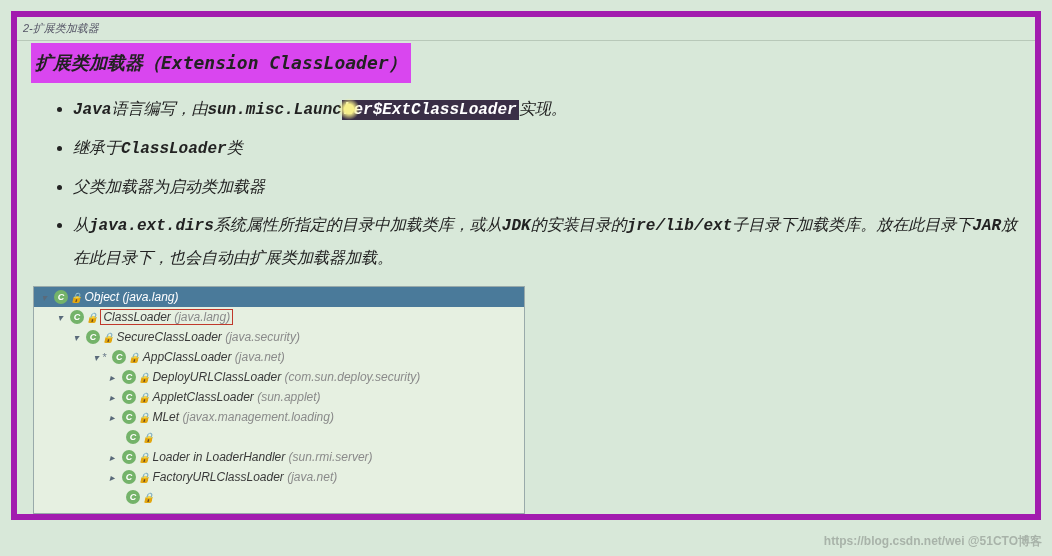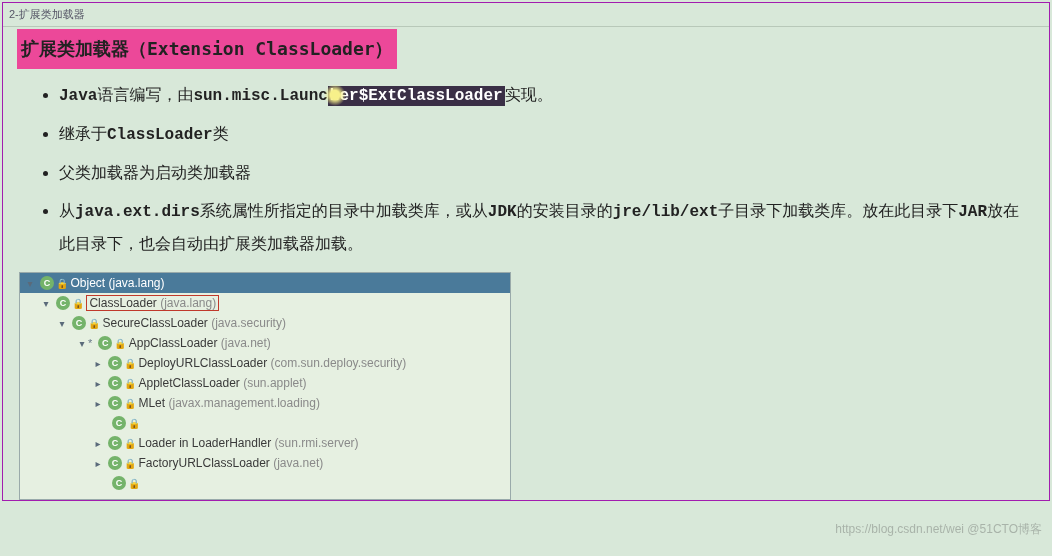--- a/index.html
+++ b/index.html
@@ -6,35 +6,36 @@
     margin: 0;
     padding: 0;
     background: #d8e8d9;
     font-family: "Microsoft YaHei", Arial, sans-serif;
     width: 1052px;
     height: 556px;
     overflow: hidden;
     position: relative;
   }
   .outer-border {
-    border: 1px solid #a21caf;
-    margin: 2px;
+    border: 6px solid #a21caf;
+    margin: 11px;
+    font-style: italic;
   }
   .tab-bar {
     background: #d8e8d9;
     font-size: 11px;
     color: #556;
     padding: 4px 6px;
     border-bottom: 1px solid #b8c8b9;
   }
   .content {
     padding: 10px 14px 0 14px;
   }
   .heading {
-    background: #ec4899;
+    background: #d946ef;
     display: inline;
     font-size: 18px;
     font-weight: bold;
     color: #222;
     padding: 10px 4px;
   }
   .heading .mono { font-family: Consolas, monospace; }
   ul.bullets {
     list-style: disc;
     margin: 18px 0 0 0;
@@ -83,23 +84,24 @@
     font-family:Arial;
   }
   .lock { color:#9a7a3a; font-size:10px; margin-left:-2px; margin-right:2px;}
   .star { color:#6a7a8a; font-size:11px; margin-right:2px;}
   .pkg { color:#8a8a8a; }
   .redbox { border:1.5px solid #c0392b; padding:0 2px; }
   .indent0{padding-left:4px;} .indent1{padding-left:20px;}
   .indent2{padding-left:36px;} .indent3{padding-left:56px;}
   .indent4{padding-left:72px;} .indent5{padding-left:88px;}
   .watermark {
-    position:absolute; right:10px; bottom:18px;
+    position:absolute; right:10px; bottom:6px;
     font-size:12px; color:rgba(80,80,80,0.35);
     font-family:Arial;
+    font-weight:bold;
   }
 </style>
 </head>
 <body>
 
 <div class="outer-border">
   <div class="tab-bar">2-扩展类加载器</div>
 
   <div class="content">
     <span class="heading">

